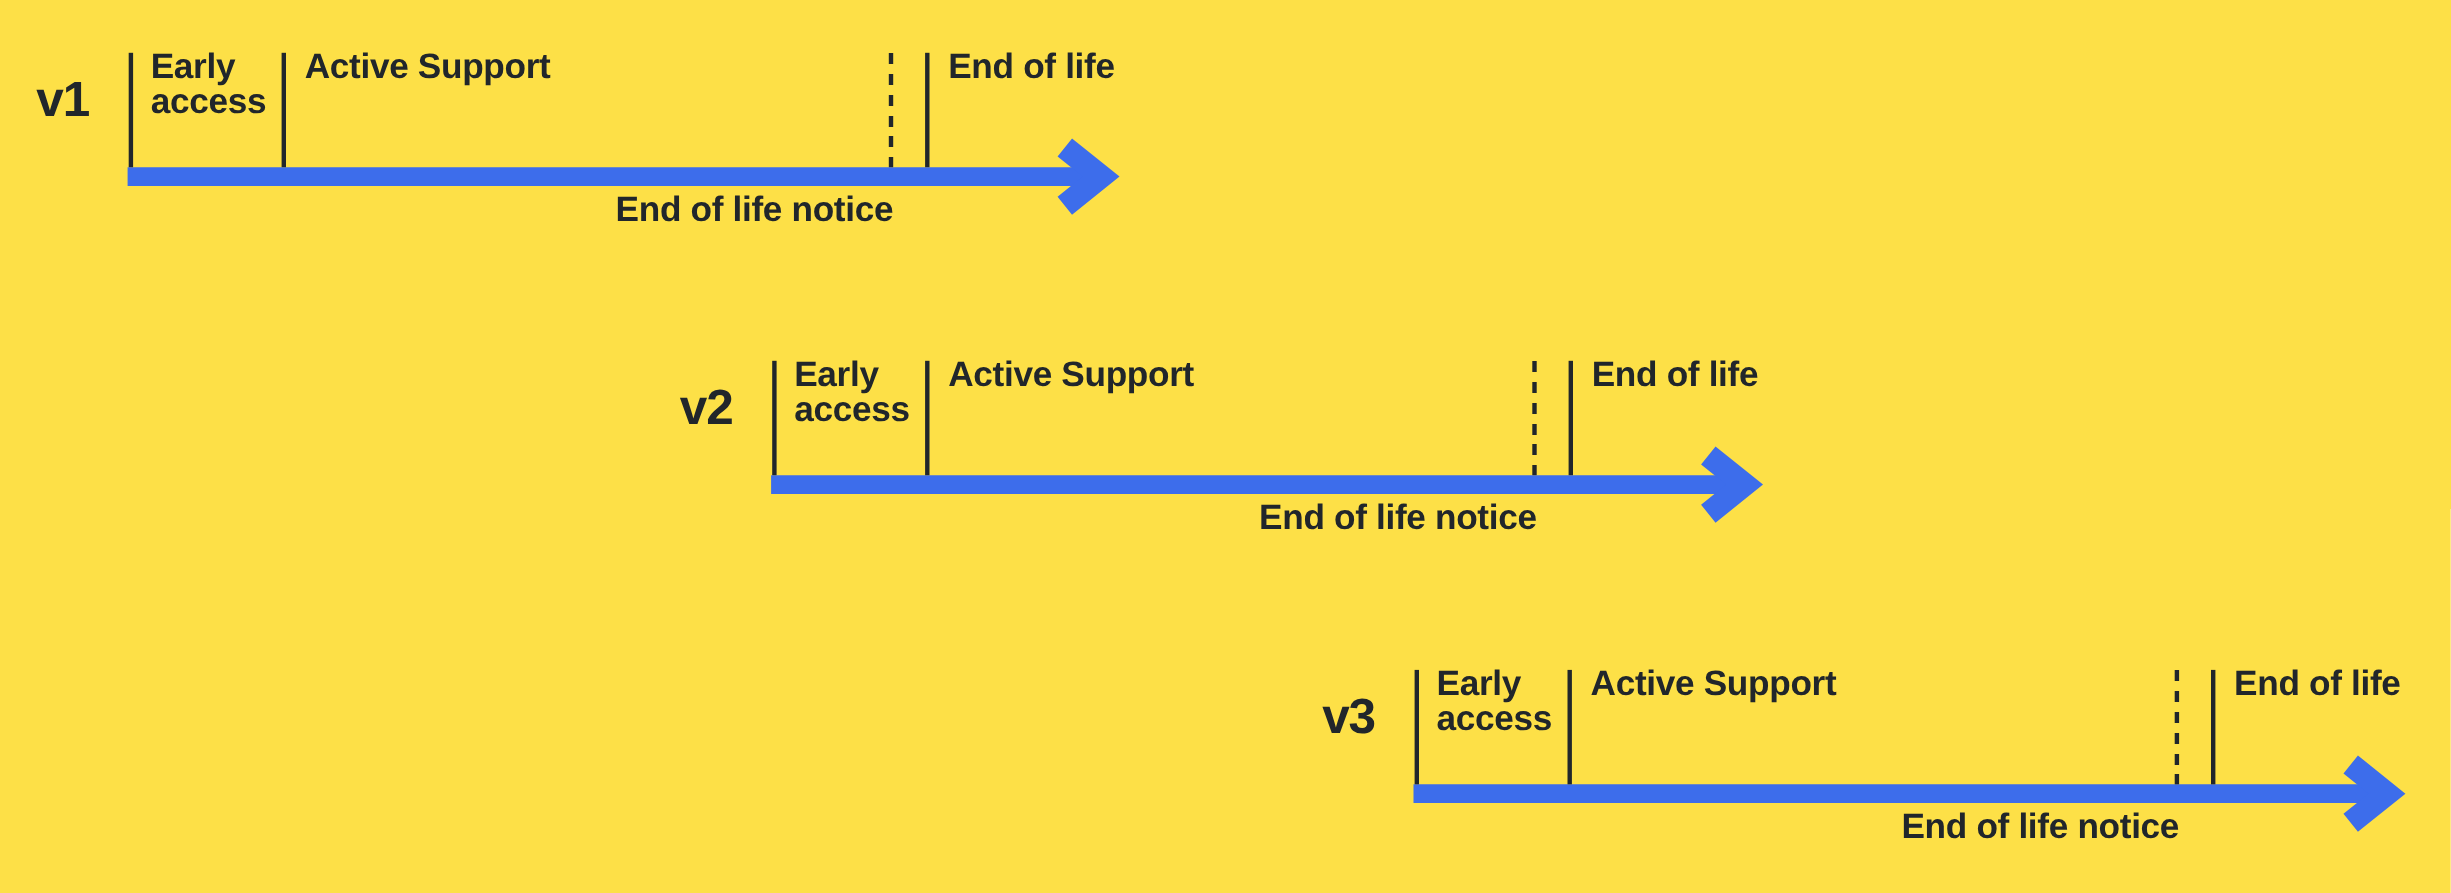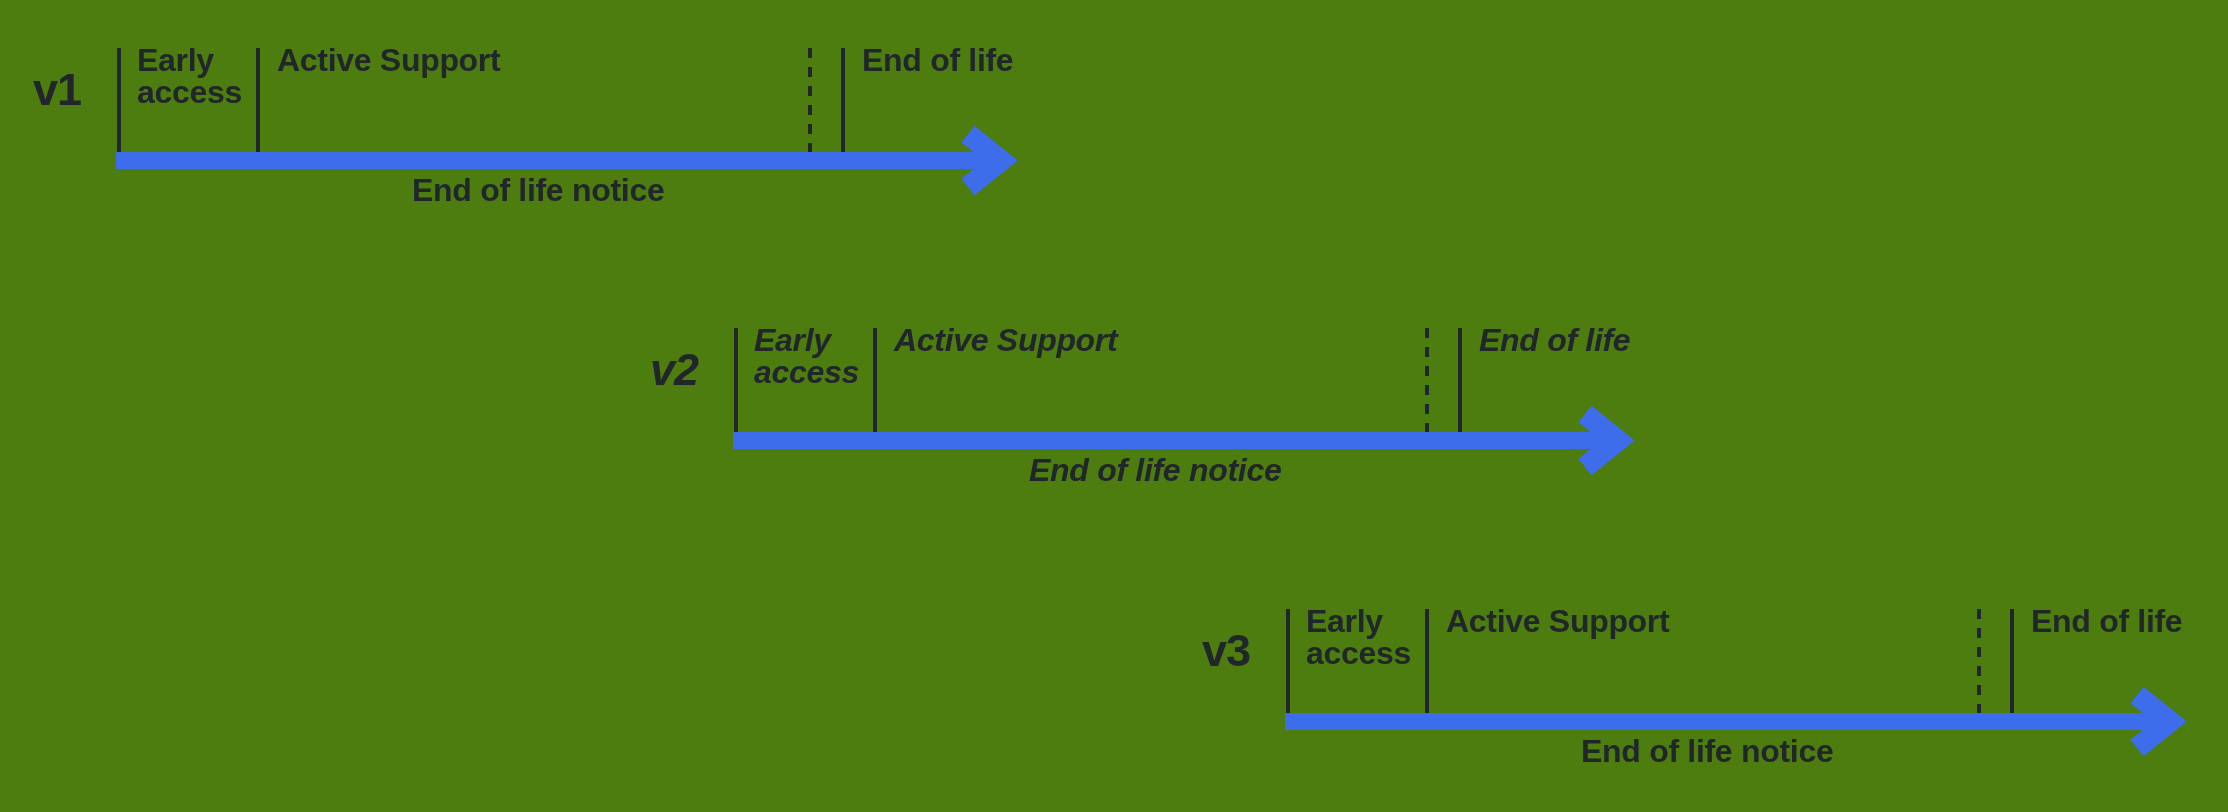--- a/index.html
+++ b/index.html
@@ -4,27 +4,27 @@
 <style>
   :root{
     --arrow:#3D6DEB;
     --ink:#21262B;
   }
   html,body{margin:0;padding:0;background:#ffffff;}
   .canvas{
     position:relative;
     width:2228px;
     height:812px;
-    background:#4d7c0f;
+    background:#fde047;
     overflow:hidden;
     font-family:"Liberation Sans", sans-serif;
   }
   .row{position:absolute;width:950px;height:250px;}
   .row.r1{left:117px;top:48px;}
-  .row.r2{left:734px;top:328px;font-style:italic;}
+  .row.r2{left:702px;top:328px;}
   .row.r3{left:1286px;top:609px;}
 
   .vlabel{
     position:absolute;left:-186px;top:22px;width:150px;
     text-align:right;font-size:45px;line-height:40px;font-weight:700;
     color:var(--ink);letter-spacing:-1px;
   }
   .tick{position:absolute;top:0;width:4px;height:104px;background:var(--ink);}
   .tick-start{left:0;}
   .tick-active{left:139px;}
@@ -33,21 +33,21 @@
     position:absolute;top:0;left:691px;width:4px;height:104px;
     background:repeating-linear-gradient(to bottom,var(--ink) 0 10px,transparent 10px 19px);
   }
   .label{
     position:absolute;font-size:32px;line-height:32px;font-weight:700;
     color:var(--ink);letter-spacing:-0.3px;
   }
   .early{left:20px;top:-4px;width:120px;}
   .active{left:160px;top:-4px;white-space:nowrap;}
   .eol{left:745px;top:-4px;white-space:nowrap;}
-  .notice{left:295px;top:126px;width:400px;white-space:nowrap;}
+  .notice{left:295px;top:126px;width:400px;text-align:right;white-space:nowrap;}
   .arrow{position:absolute;left:-6px;top:67px;}
   .shaft{stroke:var(--arrow);stroke-width:17;}
   .chev{stroke:var(--arrow);stroke-width:21;fill:none;stroke-linejoin:miter;stroke-linecap:butt;}
 </style>
 </head>
 <body>
 
 <div class="canvas">
 
   <div class="row r1">

